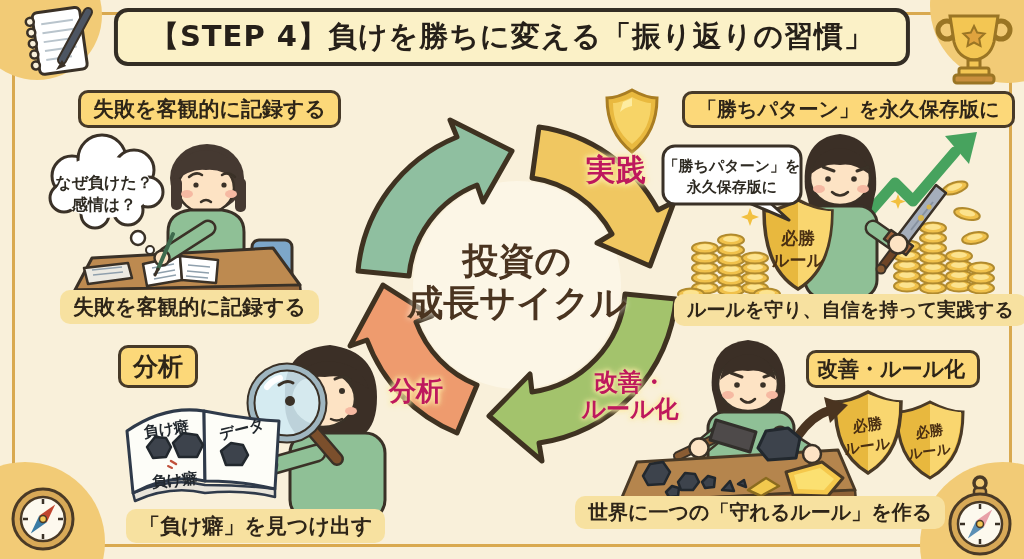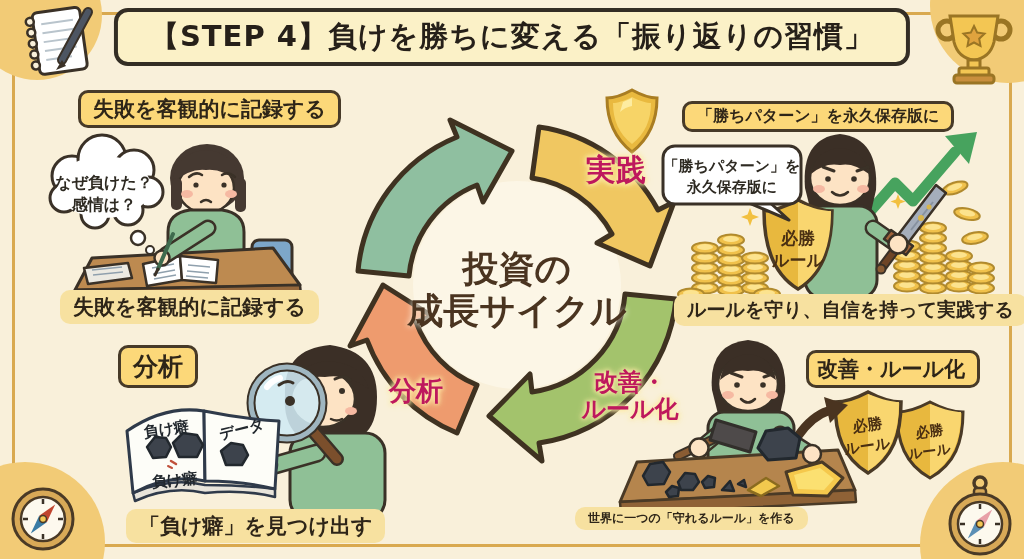--- a/index.html
+++ b/index.html
@@ -140,21 +140,21 @@
     <path d="M33,11 C41,15 48,17 52,17 C52,34 46,48 33,58 C20,48 14,34 14,17 C18,17 25,15 33,11 Z" fill="#f7d467"></path>
     <path d="M24,16 C28,14 31,13 33,12 L33,20 C28,21 24,23 21,26 Z" fill="#fdeca1"></path>
   </svg>
 
   <div class="cycle-label" style="left:616px;top:150px;font-size:30px;">実践</div>
   <div class="cycle-label" style="left:630px;top:369px;font-size:24px;line-height:1.12;text-align:center;">
     <div>改善・</div>
     <div>ルール化</div>
   </div>
   <div class="cycle-label" style="left:416px;top:373px;font-size:27px;">分析</div>
-  <div class="center-label" style="left:517px;top:240px;margin-top:8px;">
+  <div class="center-label" style="left:517px;top:240px;">
     <div>投資の</div>
     <div>成長サイクル</div>
   </div>
 
   <svg class="abs" style="left:40px;top:128px;" width="270" height="170" viewBox="0 0 270 170">
 
     <rect x="212" y="112" width="40" height="46" rx="7" fill="#7da7c9" stroke="#3a3127" stroke-width="3"></rect>
 
     <g>
       <ellipse cx="167" cy="50" rx="37" ry="34" fill="#453931"></ellipse>
@@ -441,22 +441,22 @@
     <g>
       <polygon points="148,158 166,146 179,154 161,164" fill="#f2c94e" stroke="#8a6b1f" stroke-width="2.5" stroke-linejoin="round"></polygon>
       <polygon points="186,140 222,130 243,146 228,164 193,163" fill="#f5c84c" stroke="#4a3a26" stroke-width="3" stroke-linejoin="round"></polygon>
       <polygon points="194,143 220,136 234,147 224,158 198,157" fill="#fbe071"></polygon>
     </g>
   </svg>
 
   <div class="badge" style="left:78px;top:90px;">失敗を客観的に記録する</div>
   <div class="caption" style="left:60px;top:290px;">失敗を客観的に記録する</div>
 
-  <div class="badge" style="left:682px;top:101px;font-size:16px;">「勝ちパターン」を永久保存版に</div>
+  <div class="badge" style="left:682px;top:91px;font-size:20px;">「勝ちパターン」を永久保存版に</div>
   <div class="caption" style="left:674px;top:294px;font-size:19px;">ルールを守り、自信を持って実践する</div>
 
   <div class="badge" style="left:118px;top:345px;font-size:25px;">分析</div>
   <div class="caption" style="left:126px;top:509px;">「負け癖」を見つけ出す</div>
 
   <div class="badge" style="left:806px;top:350px;padding-left:8px;">改善・ルール化</div>
-  <div class="caption" style="left:575px;top:507px;font-size:12px;">世界に一つの「守れるルール」を作る</div>
+  <div class="caption" style="left:575px;top:496px;font-size:20px;">世界に一つの「守れるルール」を作る</div>
 
 </div>
 
 </body></html>

